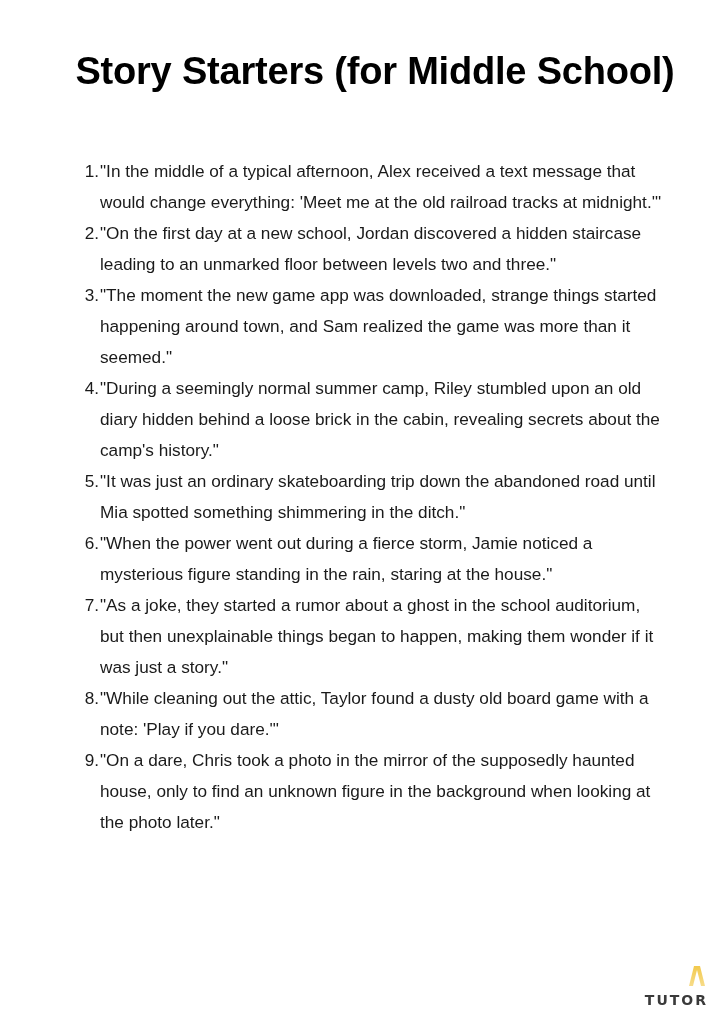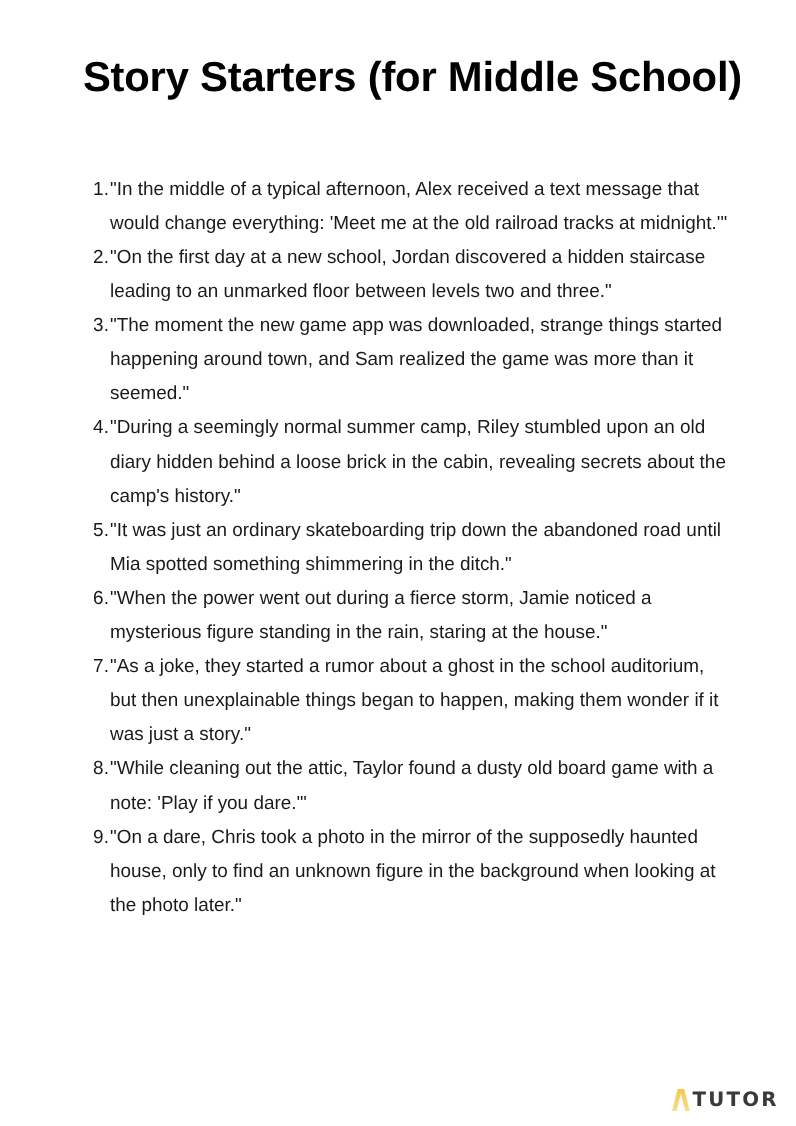--- a/index.html
+++ b/index.html
@@ -53,24 +53,25 @@
     }
     .item-text {
       display: block;
     }
     .logo {
       position: absolute;
       right: 16px;
       bottom: 12px;
       font-family: "DejaVu Sans", sans-serif;
       font-weight: bold;
-      font-size: 18px;
+      font-size: 14px;
       letter-spacing: 2px;
       display: flex;
       align-items: flex-end;
+      flex-direction: column;
     }
     .logo-a {
       display: inline-block;
       width: 16px;
       height: 20px;
       margin-right: 3px;
       margin-bottom: 2px;
     }
     .logo-text {
       color: #3a3a3a;

